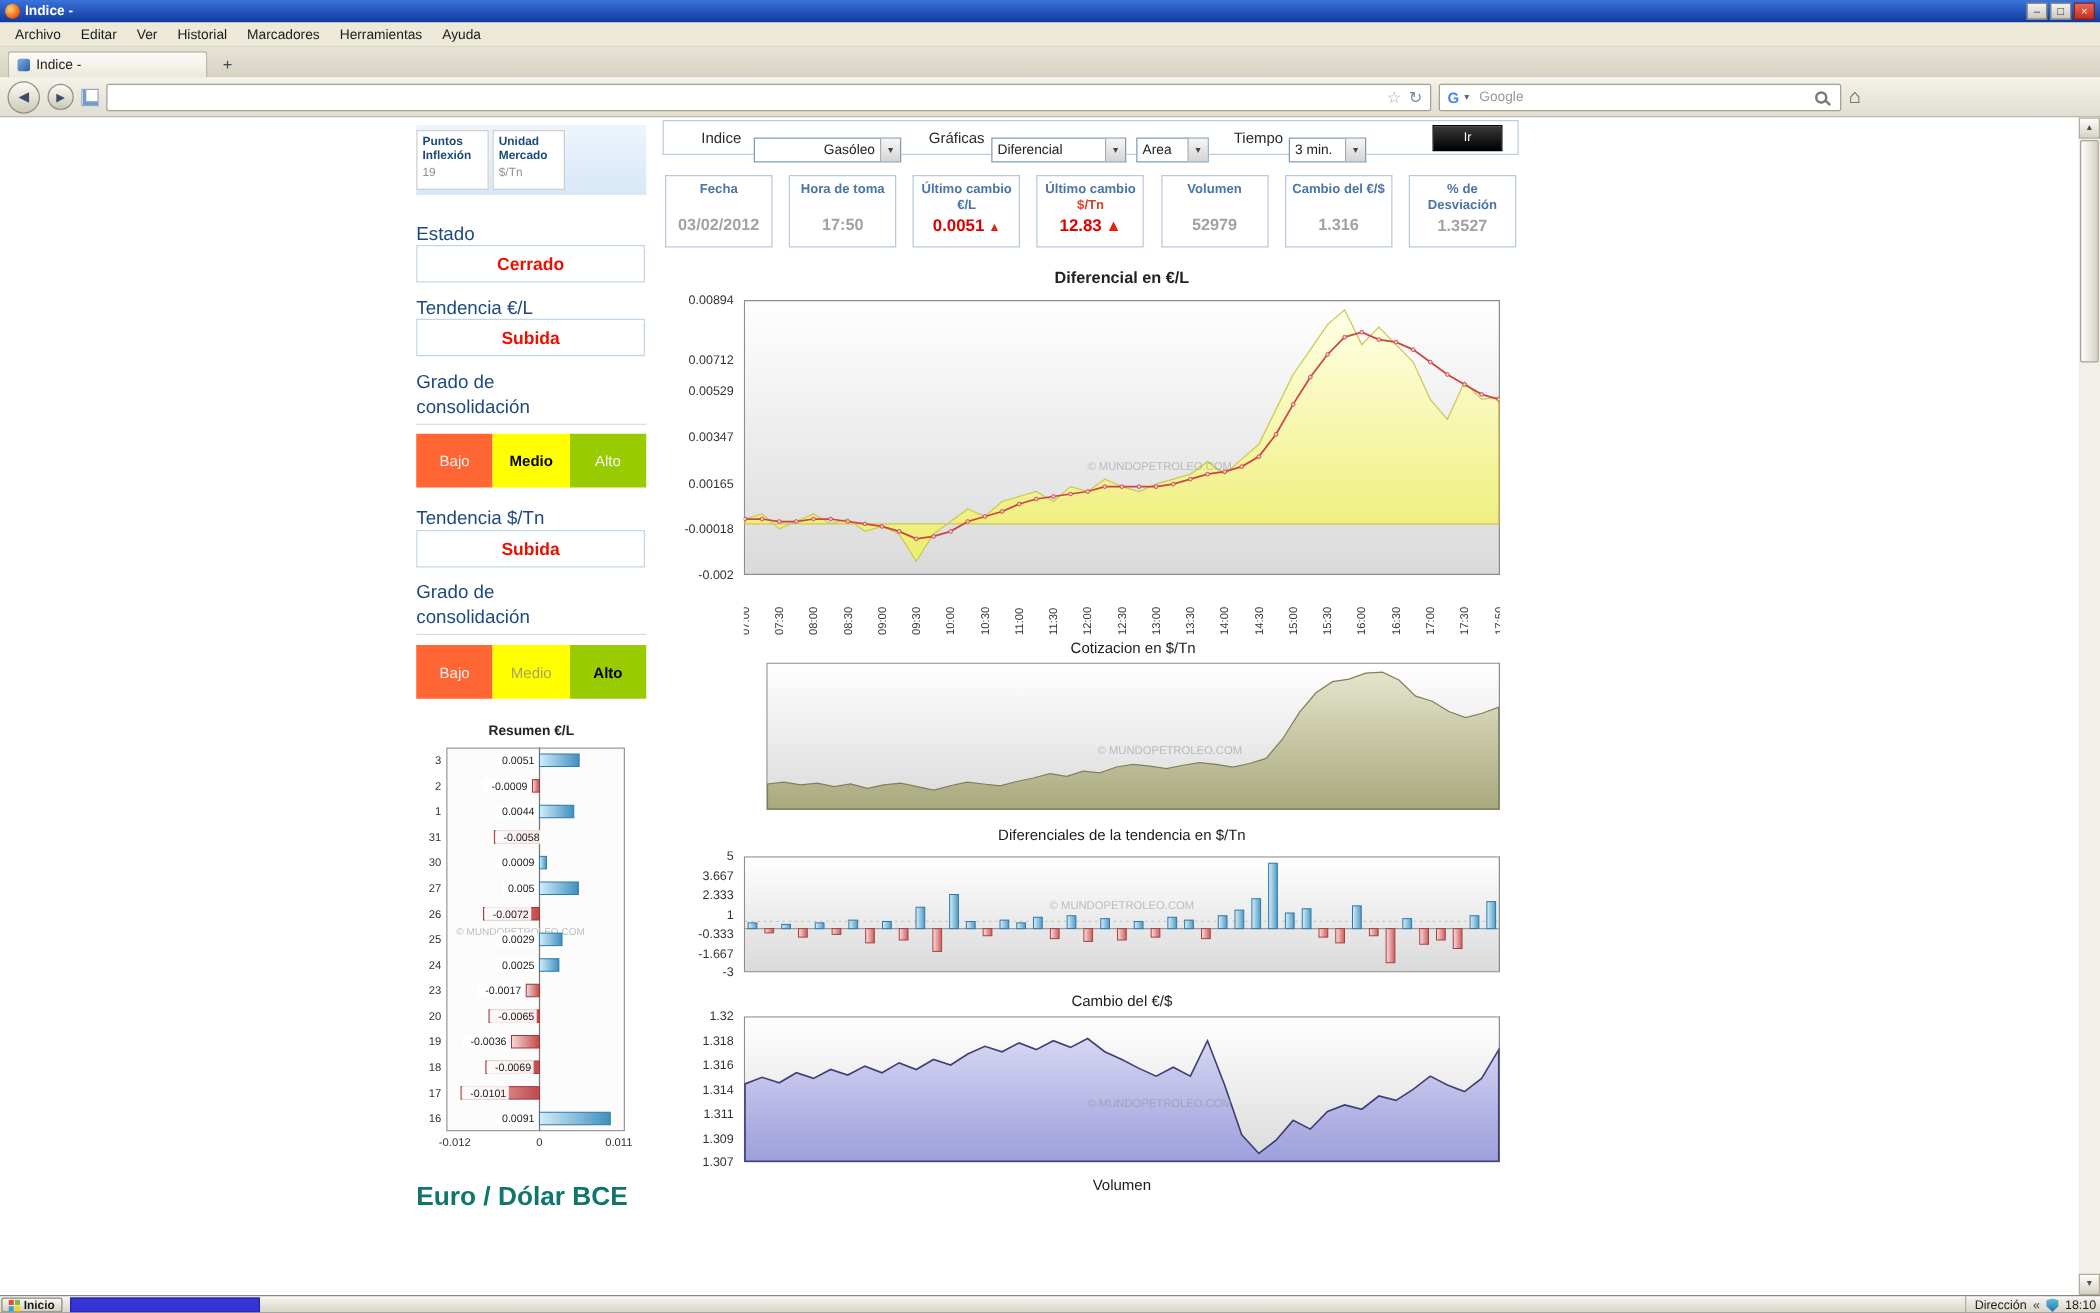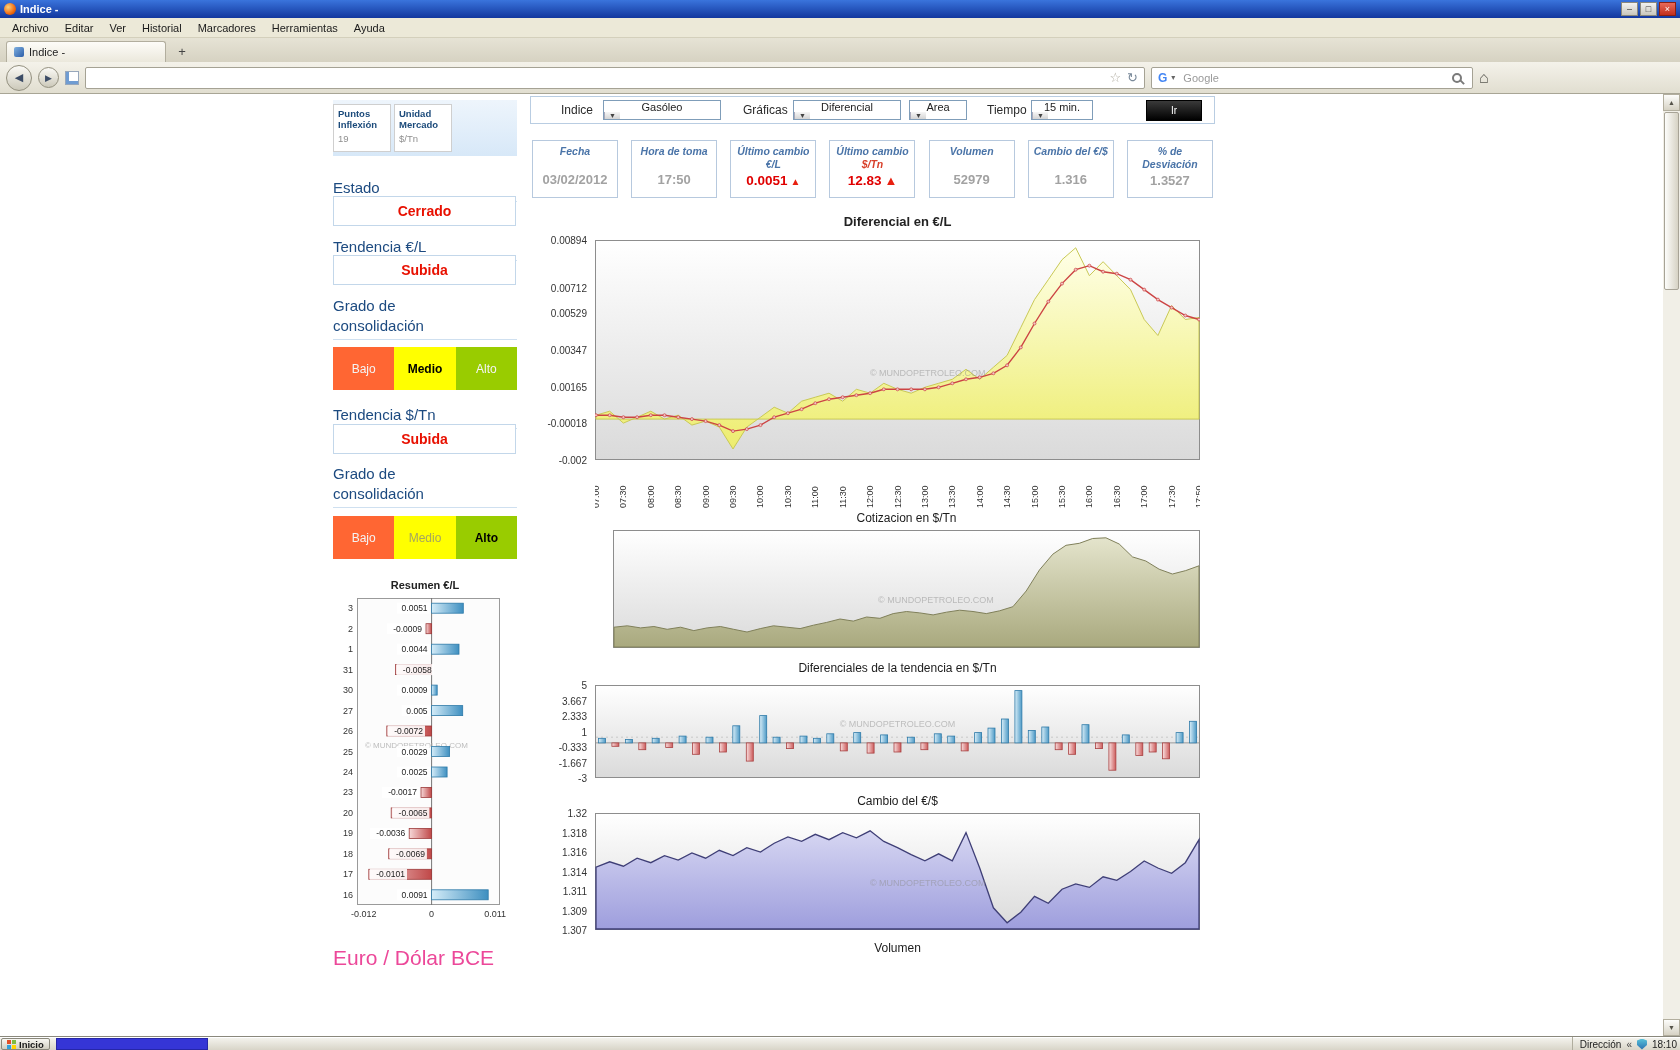--- a/index.html
+++ b/index.html
@@ -83,39 +83,39 @@
     color:#e81000;font-weight:bold;font-size:14px;text-align:center;line-height:29px;}
   .grado-row{position:absolute;left:0;width:184px;height:43px;display:flex;}
   .grado{flex:1;display:flex;align-items:center;justify-content:center;font-size:12px;cursor:pointer;}
   .g-bajo{background:#ff6633;color:#f4f4f4;}
   .g-medio{background:#ffff00;color:#a5a55e;}
   .g-alto{background:#99cc00;color:#f4f4f4;}
   .grado.sel{color:#000;font-weight:bold;}
   .resumen-title{position:absolute;left:0;width:184px;text-align:center;font-size:11px;font-weight:bold;color:#222;}
   .resumen-chart{position:absolute;left:0;width:184px;height:332px;}
   .bottom-heading{position:absolute;left:0;width:260px;height:27px;overflow:hidden;
-    font-size:21px;font-weight:normal;color:#ec4899;white-space:nowrap;}
+    font-size:21px;font-weight:bold;color:#0f766e;white-space:nowrap;}
 
   
   .main{position:absolute;left:530px;top:0;width:685px;height:942px;}
   .controls{position:absolute;top:2px;left:0;width:685px;height:28px;border:1px solid #b9cde2;background:#fff;}
   .ctl-label{position:absolute;top:6px;font-size:12px;color:#2a2a2a;}
-  .select{position:absolute;top:3px;height:20px;background:#fff;border:1px solid #7f9db9;
-    display:flex;align-items:center;font-size:11px;color:#222;cursor:pointer;flex-direction:column;}
+  .select{position:absolute;top:13px;height:20px;background:#fff;border:1px solid #7f9db9;
+    display:flex;align-items:center;font-size:11px;color:#222;cursor:pointer;}
   .sel-text{flex:1;padding:0 4px;white-space:nowrap;overflow:hidden;}
   .sel-text.right{text-align:right;}
   .sel-arrow{width:16px;align-self:stretch;background:linear-gradient(#f6f6f6,#d4d4d4);
     border-left:1px solid #aab;display:flex;align-items:center;justify-content:center;font-size:7px;color:#444;}
   .ir{position:absolute;top:3px;height:21px;background:linear-gradient(#3a3a3a,#000);color:#fff;
     border:1px solid #000;font-size:10px;font-family:"Liberation Sans",sans-serif;cursor:pointer;}
 
   .iboxes{position:absolute;top:46px;left:2px;width:681px;height:60px;
     display:flex;justify-content:space-between;}
   .ibox{width:86px;height:58px;background:#fff;border:1px solid #b7c9de;text-align:center;}
-  .ibox-label{font-size:10.5px;color:#4a74a8;font-weight:bold;line-height:13px;padding-top:4px;min-height:29px;font-style:italic;}
+  .ibox-label{font-size:10.5px;color:#4a74a8;font-weight:bold;line-height:13px;padding-top:4px;min-height:29px;}
   .ibox-label .alert-line{color:#d8402a;}
   .ibox-value{font-size:13px;font-weight:bold;color:#a2a2a2;margin-top:2px;}
   .ibox-value.alert{color:#e00000;font-size:13.5px;}
   .ind{color:#e82010;margin-left:3px;font-size:10px;}
   .ind.arrow{font-size:13px;}
 
   .chart-block{position:absolute;left:0;width:685px;}
   .chart-title{position:absolute;top:0;text-align:center;font-size:12px;color:#1c1c1c;}
   .chart-title.bold{font-weight:bold;font-size:13px;color:#222;}
   .plot-host{position:absolute;}
@@ -338,21 +338,21 @@
           <div class="select" style="left:262px;width:108px">
             <span class="sel-text">Diferencial</span>
             <span class="sel-arrow">▼</span>
           </div>
           <div class="select" style="left:378px;width:58px">
             <span class="sel-text">Area</span>
             <span class="sel-arrow">▼</span>
           </div>
           <span class="ctl-label" style="left:456px">Tiempo</span>
           <div class="select" style="left:500px;width:62px">
-            <span class="sel-text">15 min.</span>
+            <span class="sel-text">3 min.</span>
             <span class="sel-arrow">▼</span>
           </div>
           <button class="ir" style="left:615px;width:56px">Ir</button>
         </div>
 
         <div class="iboxes" id="info-boxes">
             <div class="ibox">
               <div class="ibox-label">
                 <div>Fecha</div>
               </div>

